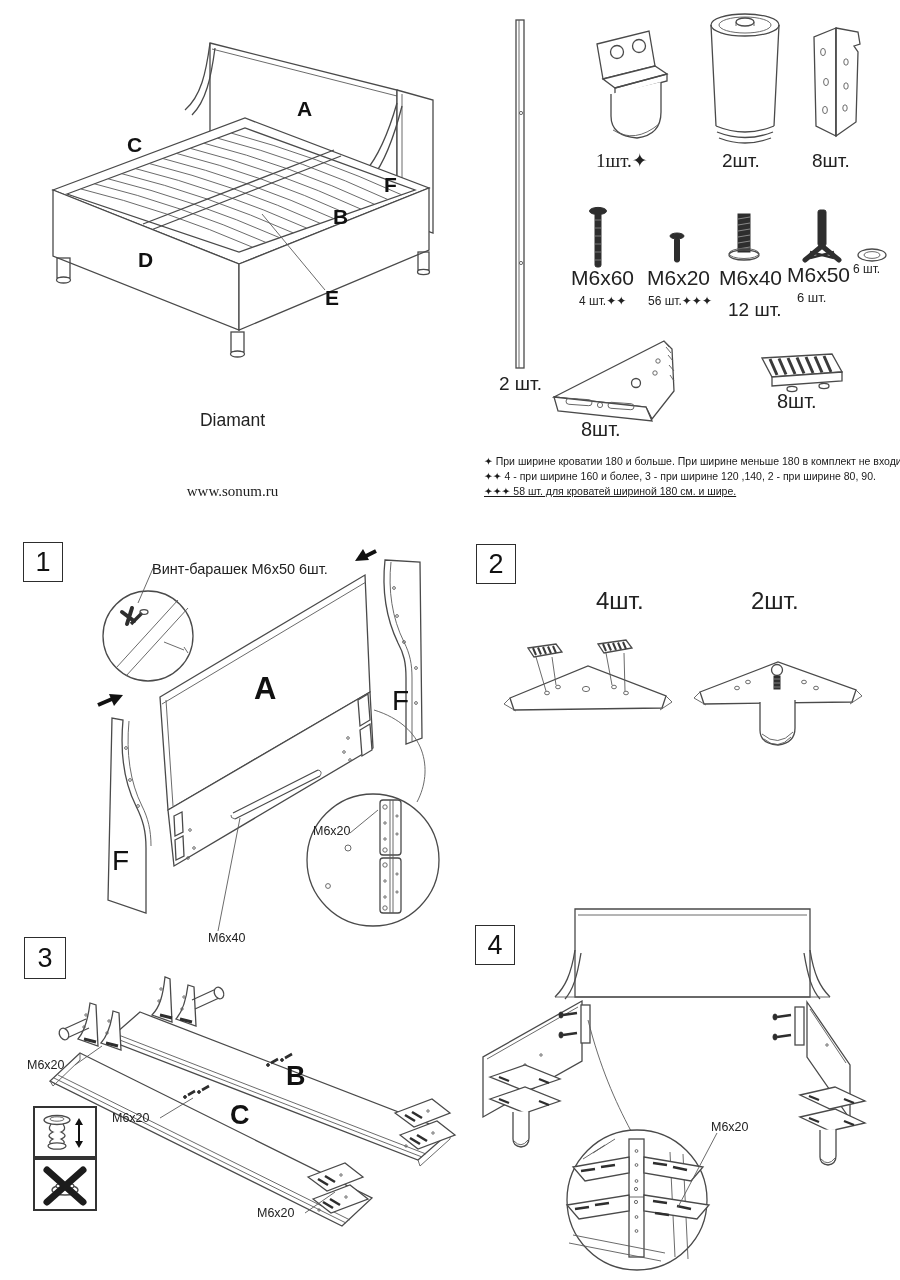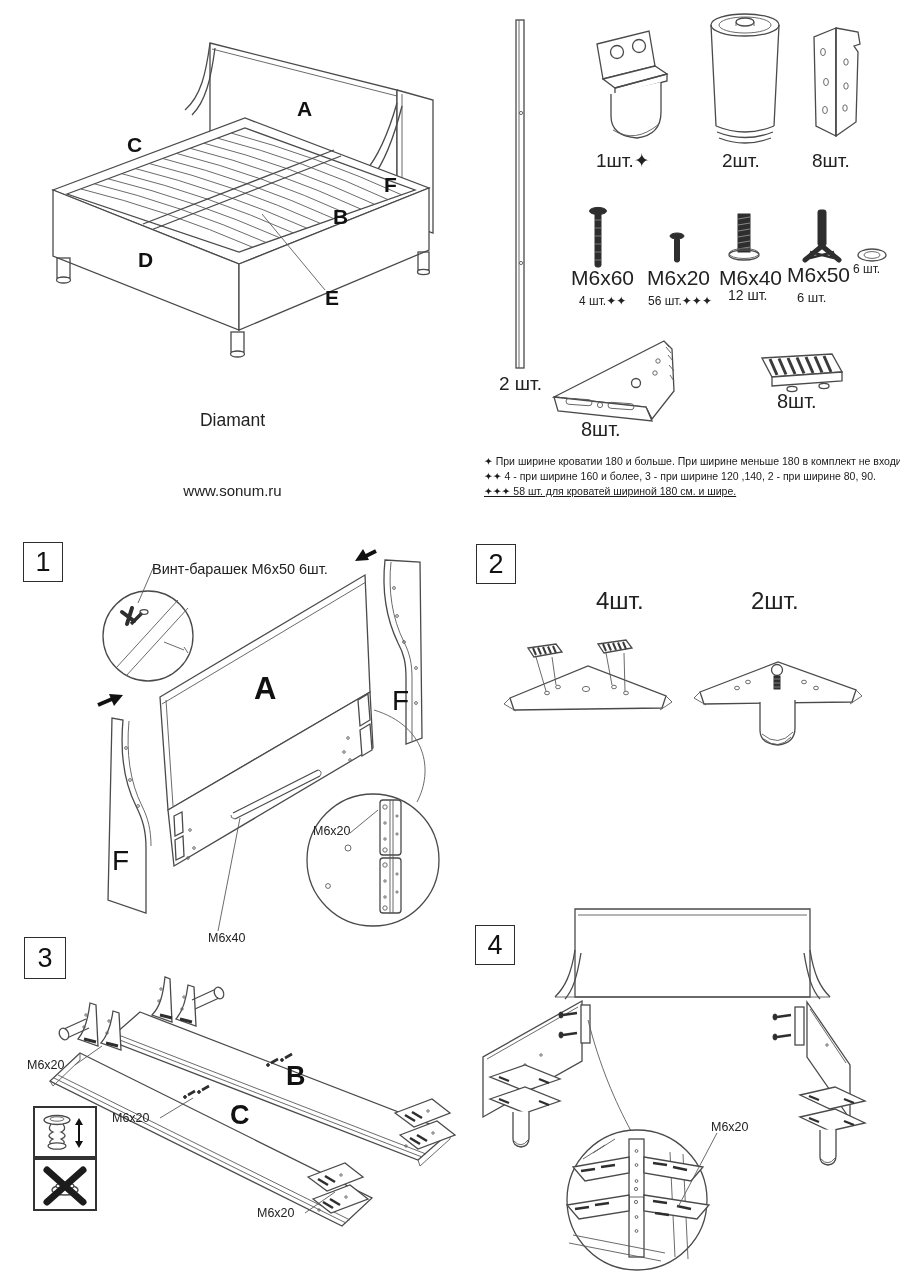--- a/index.html
+++ b/index.html
@@ -78,39 +78,39 @@
     <path class="thin" d="M 300,272 L 237,196"></path>
   </svg>
   <div class="lbl big-letter" style="left:297px;top:97px;">A</div>
   <div class="lbl big-letter" style="left:127px;top:133px;">C</div>
   <div class="lbl big-letter" style="left:384px;top:173px;">F</div>
   <div class="lbl big-letter" style="left:333px;top:205px;">B</div>
   <div class="lbl big-letter" style="left:138px;top:248px;">D</div>
   <div class="lbl big-letter" style="left:325px;top:286px;">E</div>
 
   <div class="lbl title-line" style="top:411px;">Diamant</div>
-  <div class="lbl title-line" style="top:483px;font-size:15px;">www.sonum.ru</div>
+  <div class="lbl title-line" style="top:483px;font-size:15px;font-family:Liberation Serif, serif;">www.sonum.ru</div>
 
   <svg class="abs" style="left:512px;top:18px;" width="18" height="352" viewBox="0 0 18 352">
     <rect class="lnf" x="4" y="2" width="8" height="348"></rect>
     <path class="thin" d="M 7,2 L 7,350"></path>
     <circle class="thin" cx="9" cy="95" r="1.6"></circle>
     <circle class="thin" cx="9" cy="245" r="1.6"></circle>
   </svg>
 
   <svg class="abs" style="left:583px;top:24px;" width="92" height="132" viewBox="0 0 92 132">
     <path class="lnf" d="M 14,20 L 66,7 L 72,42 L 20,55 Z"></path>
     <circle class="ln" cx="34" cy="28" r="6.5"></circle>
     <circle class="ln" cx="56" cy="22" r="6.5"></circle>
     <path class="lnf" d="M 20,55 L 72,42 L 84,50 L 32,64 Z"></path>
     <path class="ln" d="M 32,64 L 84,50 L 84,57 L 32,71 Z"></path>
     <path class="lnf" d="M 28,70 L 28,92 Q 28,112 54,114 Q 78,111 78,88 L 78,58"></path>
     <path class="thin" d="M 30,106 Q 52,120 76,100"></path>
   </svg>
-  <div class="lbl qty" style="left:596px;top:151px;">1шт.✦</div>
+  <div class="lbl qty" style="left:596px;top:151px;font-family:Liberation Serif, serif;">1шт.✦</div>
 
   <svg class="abs" style="left:703px;top:8px;" width="84" height="142" viewBox="0 0 84 142">
     <ellipse class="lnf" cx="42" cy="17" rx="34" ry="11"></ellipse>
     <ellipse class="thin" cx="42" cy="17" rx="26" ry="8"></ellipse>
     <ellipse class="ln" cx="42" cy="14" rx="9" ry="4"></ellipse>
     <path class="thin" d="M 33,14 L 33,18 M 51,14 L 51,18"></path>
     <path class="ln" d="M 8,17 L 13,118 M 76,17 L 71,118"></path>
     <path class="ln" d="M 13,118 Q 42,130 71,118"></path>
     <path class="ln" d="M 14,124 Q 42,135 70,124"></path>
     <path class="ln" d="M 16,130 Q 42,140 68,130"></path>
@@ -152,21 +152,21 @@
   </svg>
   <svg class="abs" style="left:855px;top:246px;" width="34" height="18" viewBox="0 0 34 18">
     <ellipse class="ln" cx="17" cy="9" rx="14" ry="6"></ellipse>
     <ellipse class="thin" cx="17" cy="9" rx="8" ry="3.4"></ellipse>
   </svg>
   <div class="lbl screw-name" style="left:571px;top:266px;">М6х60</div>
   <div class="lbl screw-qty" style="left:579px;top:295px;">4 шт.✦✦</div>
   <div class="lbl screw-name" style="left:647px;top:266px;">М6х20</div>
   <div class="lbl screw-qty" style="left:648px;top:295px;">56 шт.✦✦✦</div>
   <div class="lbl screw-name" style="left:719px;top:266px;">М6х40</div>
-  <div class="lbl screw-qty" style="left:728px;top:288px;font-size:14px;">12 шт.</div>
+  <div class="lbl screw-qty" style="left:728px;top:300px;font-size:19px;">12 шт.</div>
   <div class="lbl screw-name" style="left:787px;top:263px;">М6х50</div>
   <div class="lbl screw-qty" style="left:797px;top:291px;font-size:13px;">6 шт.</div>
   <div class="lbl screw-qty" style="left:853px;top:263px;">6 шт.</div>
   <div class="lbl qty" style="left:499px;top:374px;">2 шт.</div>
 
   <svg class="abs" style="left:548px;top:333px;" width="150" height="96" viewBox="0 0 150 96">
     <path class="lnf" d="M 6,64 L 116,8 L 124,16 L 126,58 L 104,86 L 98,74 Z"></path>
     <path class="lnf" d="M 6,64 L 98,74 L 104,88 L 10,78 Z"></path>
     <path class="thin" d="M 116,8 L 121,14 M 118,14 L 123,20 M 120,22 L 125,28 M 121,32 L 126,38 M 122,42 L 126,48"></path>
     <rect class="thin" x="18" y="66" width="26" height="6" rx="3" transform="rotate(4 31 69)"></rect>

